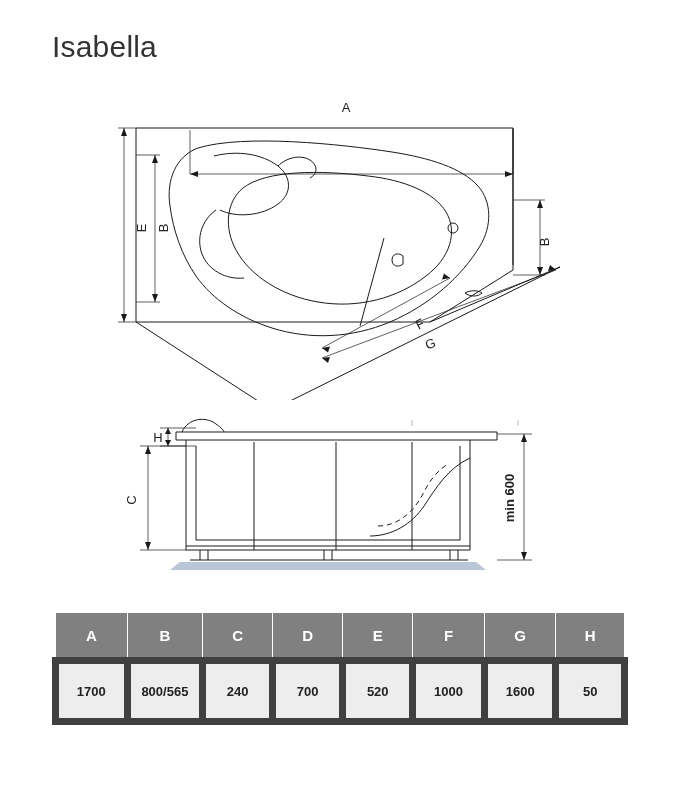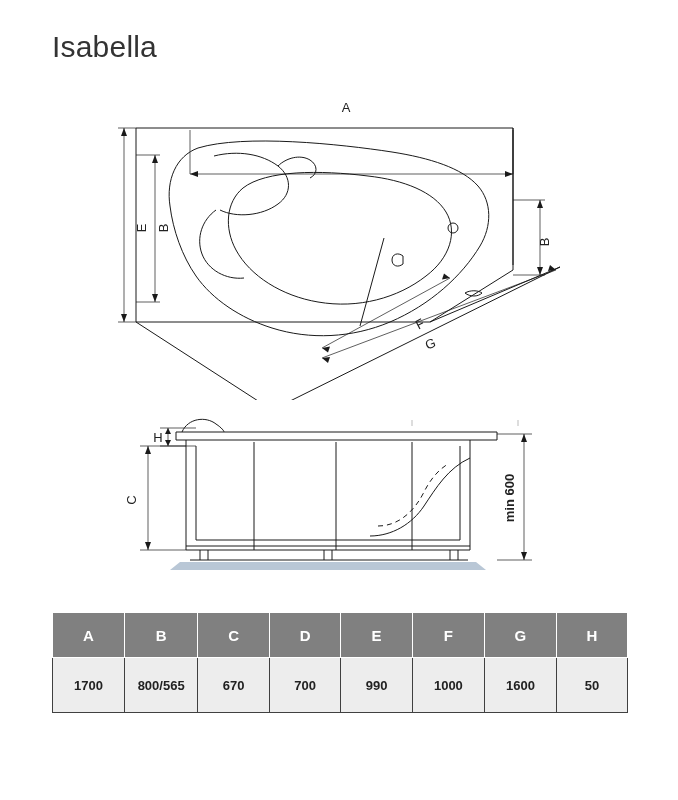--- a/index.html
+++ b/index.html
@@ -56,21 +56,21 @@
     border: 1px solid #ffffff;
     text-align: center;
     width: 72px;
   }
   table.spec td {
     background: #ededed;
     color: #222222;
     font-size: 13px;
     font-weight: bold;
     height: 52px;
-    border: 1px solid #404040;
+    border: 7px solid #404040;
     text-align: center;
     width: 72px;
   }
   .lbl {
     font-family: "Liberation Sans", sans-serif;
     font-size: 13px;
     fill: #222;
   }
   .lbl-b {
     font-family: "Liberation Sans", sans-serif;
@@ -251,23 +251,23 @@
         <th>E</th>
         <th>F</th>
         <th>G</th>
         <th>H</th>
       </tr>
     </thead>
     <tbody>
       <tr>
         <td>1700</td>
         <td>800/565</td>
-        <td>670</td>
+        <td>240</td>
         <td>700</td>
-        <td>990</td>
+        <td>520</td>
         <td>1000</td>
         <td>1600</td>
         <td>50</td>
       </tr>
     </tbody>
   </table>
 
 </div>
 
 </body></html>

